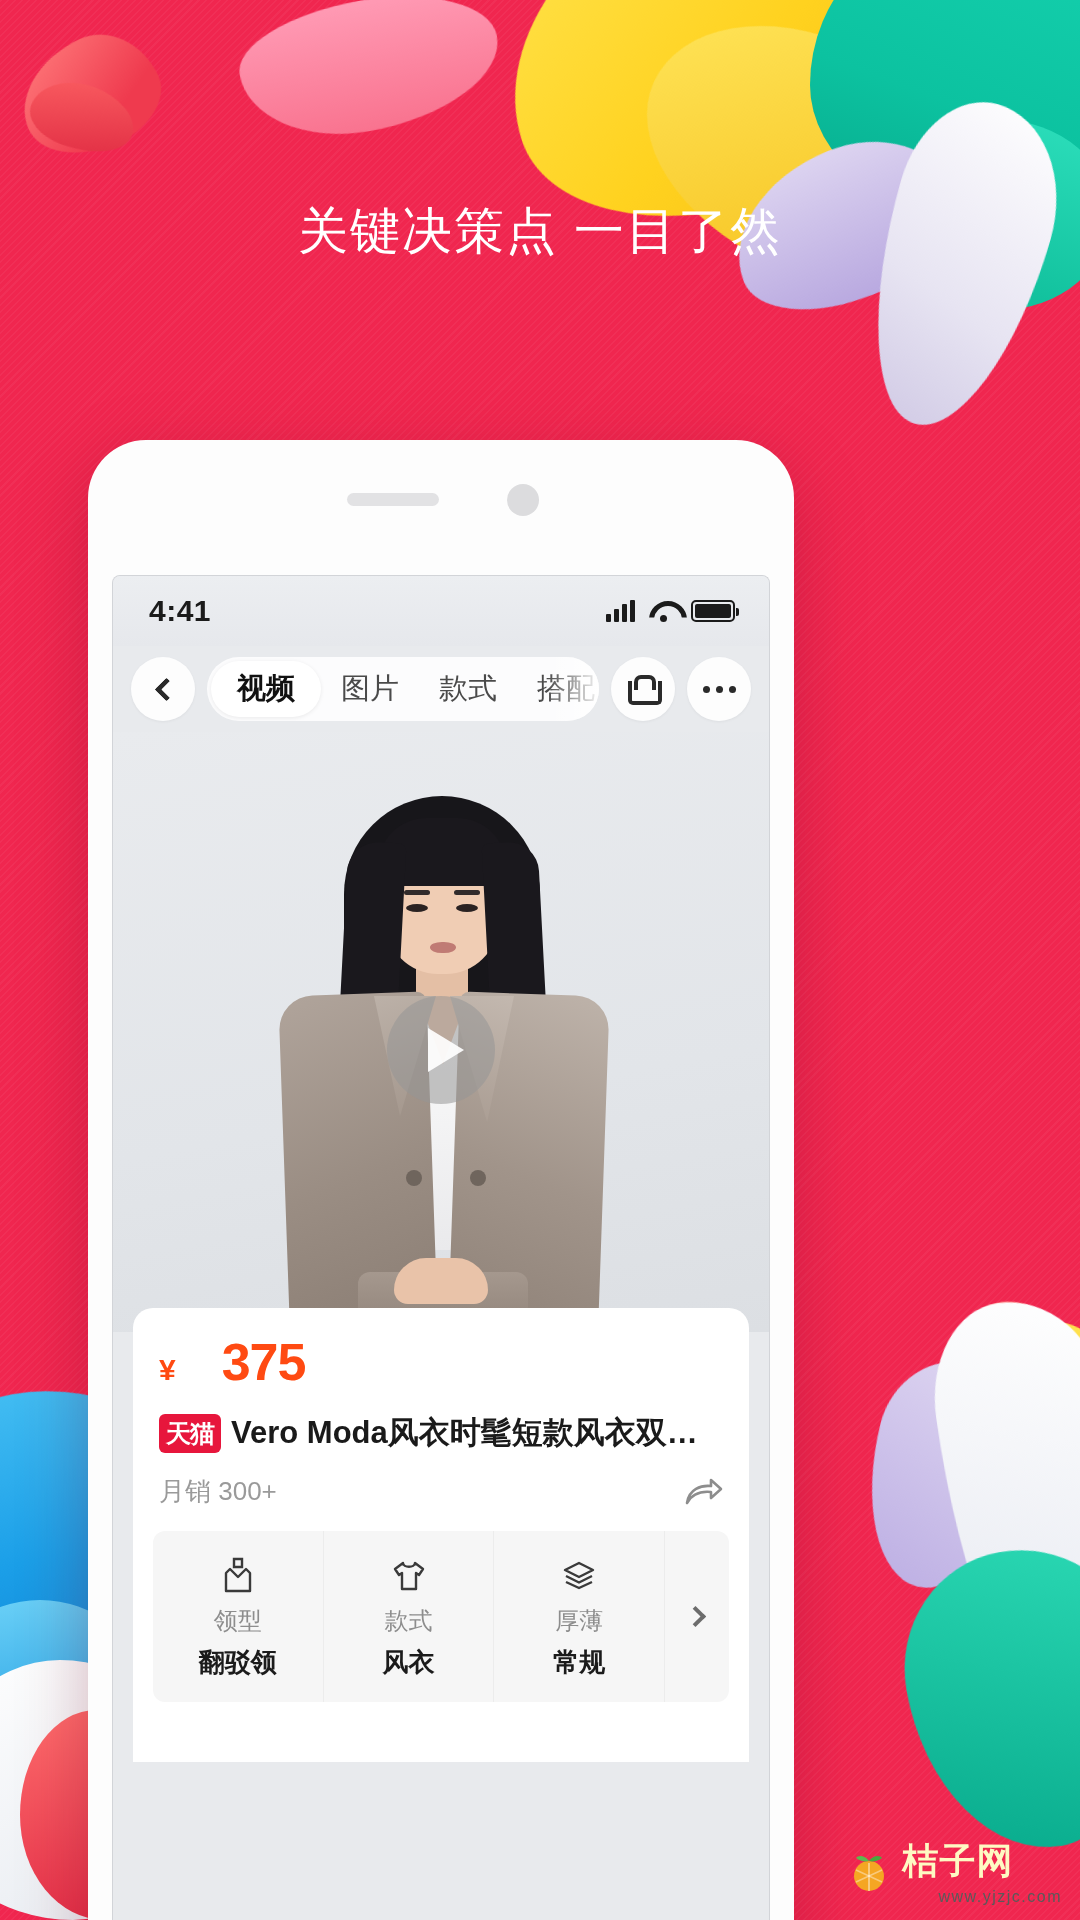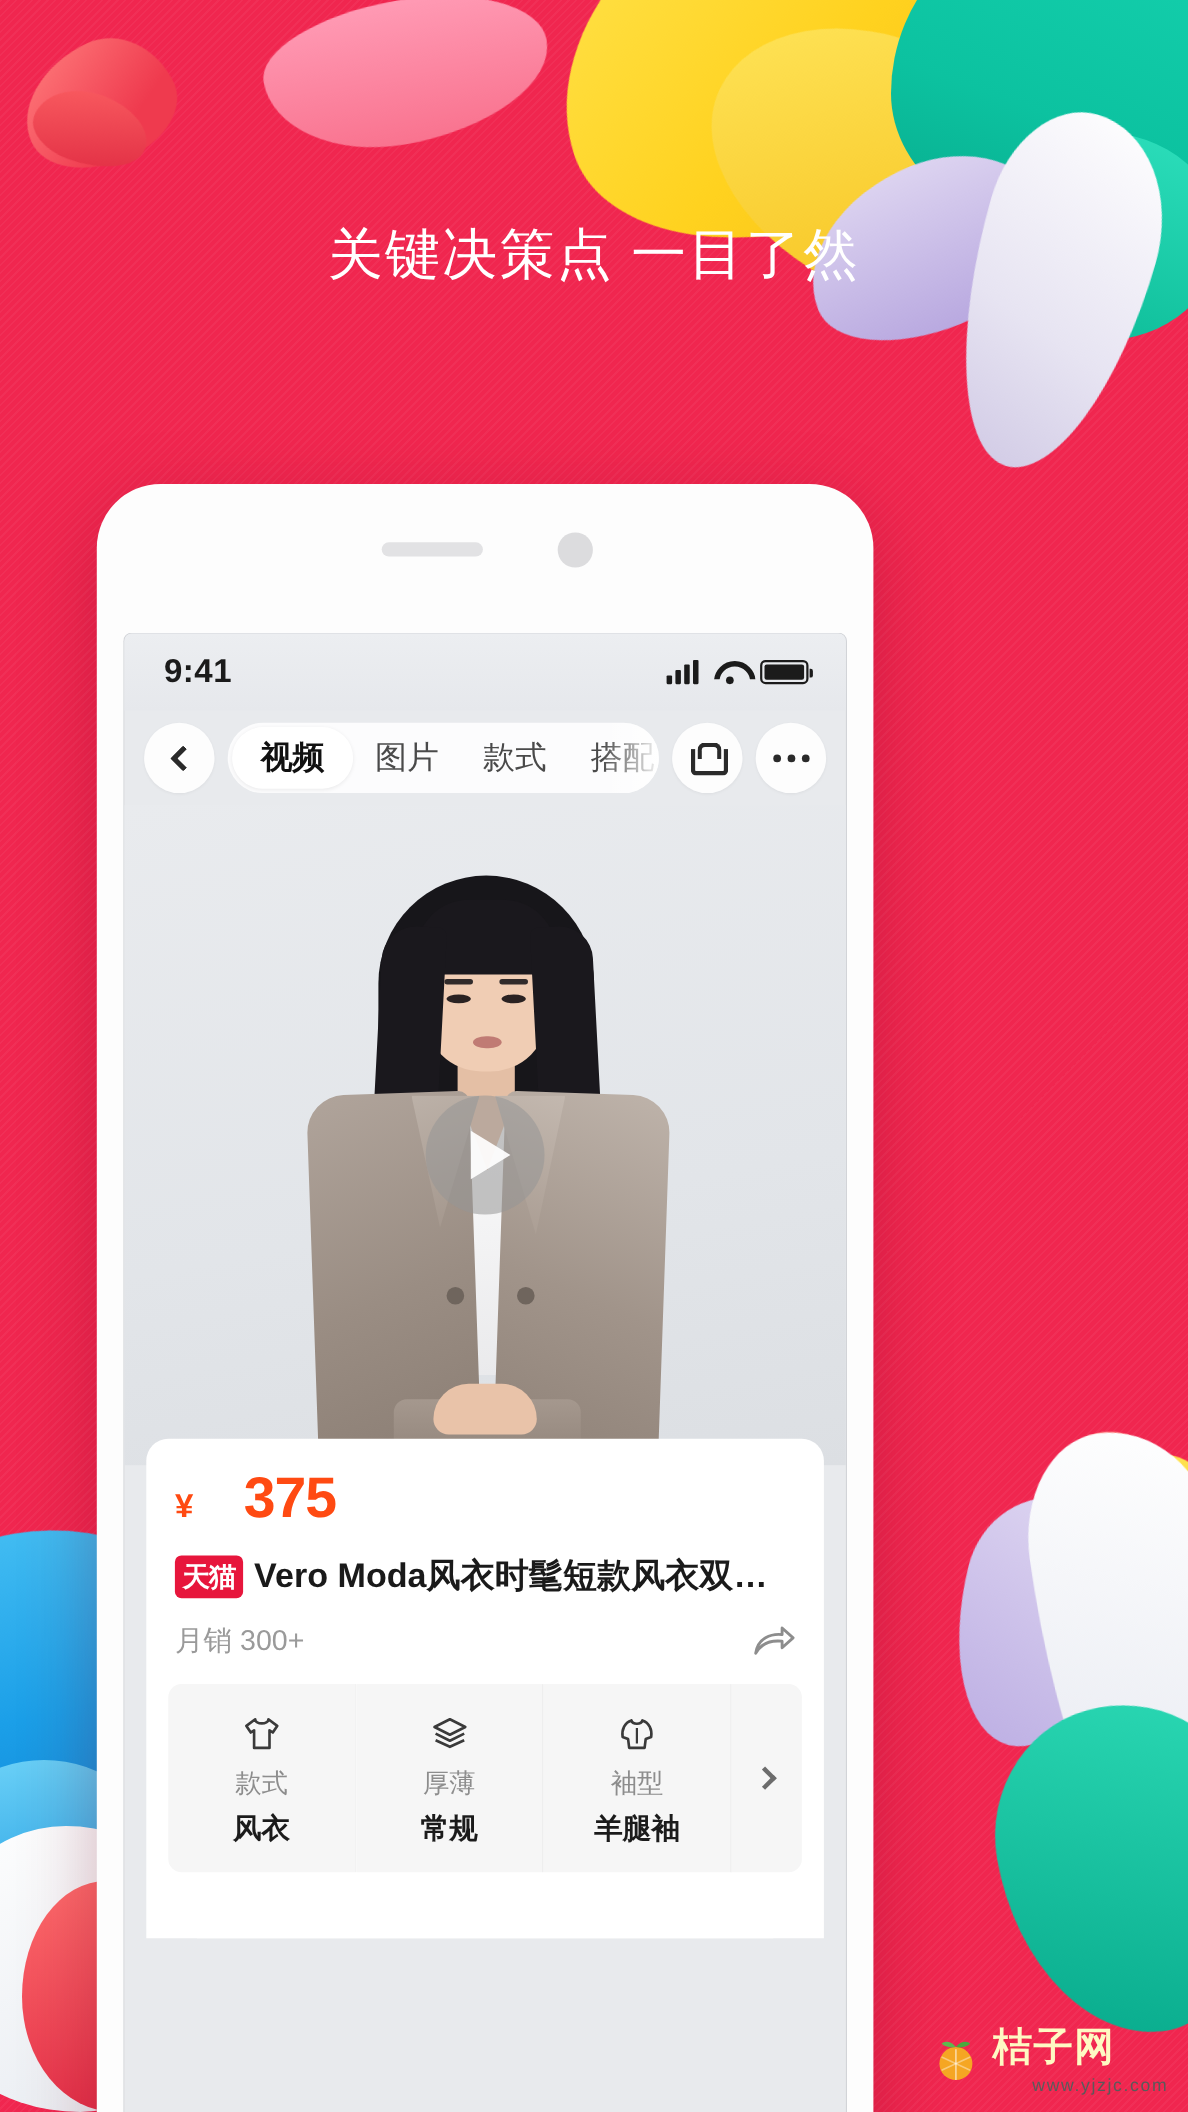--- a/index.html
+++ b/index.html
@@ -381,21 +381,21 @@
 
 <div class="phone">
   <div class="phone-notch">
     <div class="speaker"></div>
     <div class="camera"></div>
   </div>
 
   <div class="screen">
 
     <div class="statusbar">
-      <div class="st-time">9:41</div>
+      <div class="st-time">4:41</div>
       <div class="st-right">
         <div class="sig">
             <i></i>
             <i></i>
             <i></i>
             <i></i>
           </div>
         <div class="wifi"></div>
         <div class="batt">
             <i></i>
@@ -473,20 +473,30 @@
         <span class="sales">月销 300+</span>
         <span class="share-ic">
           <svg width="40" height="34" viewBox="0 0 40 34">
             <path d="M4 28 C6 14, 18 10, 28 11 L28 5 L38 14 L28 23 L28 17 C18 16, 9 19, 4 28 Z" fill="none" stroke="#8d8d8d" stroke-width="2.6" stroke-linejoin="round"></path>
           </svg>
         </span>
       </div>
 
       <div class="attrs">
 
+        <div class="attr">
+          <div class="attr-ic">
+            <svg width="36" height="40" viewBox="0 0 36 40">
+              <path d="M10 14 L18 22 L26 14 L30 18 L30 36 L6 36 L6 18 Z" fill="none" stroke="#3a3a3a" stroke-width="2.4" stroke-linejoin="round"></path>
+              <path d="M14 4 L22 4 L22 12 L14 12 Z" fill="none" stroke="#3a3a3a" stroke-width="2.4"></path>
+            </svg>
+          </div>
+          <div class="attr-label">领型</div>
+          <div class="attr-value">翻驳领</div>
+        </div>
 
         <div class="attr">
           <div class="attr-ic">
             <svg width="40" height="40" viewBox="0 0 40 40">
               <path d="M14 8 L6 14 L10 20 L13 18 L13 34 L27 34 L27 18 L30 20 L34 14 L26 8 C26 13, 14 13, 14 8 Z" fill="none" stroke="#3a3a3a" stroke-width="2.4" stroke-linejoin="round"></path>
             </svg>
           </div>
           <div class="attr-label">款式</div>
           <div class="attr-value">风衣</div>
         </div>
@@ -496,30 +506,20 @@
             <svg width="40" height="36" viewBox="0 0 40 36">
               <path d="M20 6 L34 13 L20 20 L6 13 Z" fill="none" stroke="#3a3a3a" stroke-width="2.4" stroke-linejoin="round"></path>
               <path d="M7 19 L20 25.5 L33 19" fill="none" stroke="#3a3a3a" stroke-width="2.4" stroke-linejoin="round"></path>
               <path d="M7 25 L20 31 L33 25" fill="none" stroke="#3a3a3a" stroke-width="2.4" stroke-linejoin="round"></path>
             </svg>
           </div>
           <div class="attr-label">厚薄</div>
           <div class="attr-value">常规</div>
         </div>
 
-        <div class="attr">
-          <div class="attr-ic">
-            <svg width="40" height="40" viewBox="0 0 40 40">
-              <path d="M15 9 C9 11, 6 17, 7 24 L12 26 L13 34 L27 34 L28 26 L33 24 C34 17, 31 11, 25 9 C24 13, 16 13, 15 9 Z" fill="none" stroke="#3a3a3a" stroke-width="2.4" stroke-linejoin="round"></path>
-              <path d="M20 16 L20 30" fill="none" stroke="#3a3a3a" stroke-width="2"></path>
-            </svg>
-          </div>
-          <div class="attr-label">袖型</div>
-          <div class="attr-value">羊腿袖</div>
-        </div>
 
         <div class="attr-more">
           <div class="chev-right"></div>
         </div>
       </div>
 
       <div class="card2"></div>
     </div>
 
   </div>

